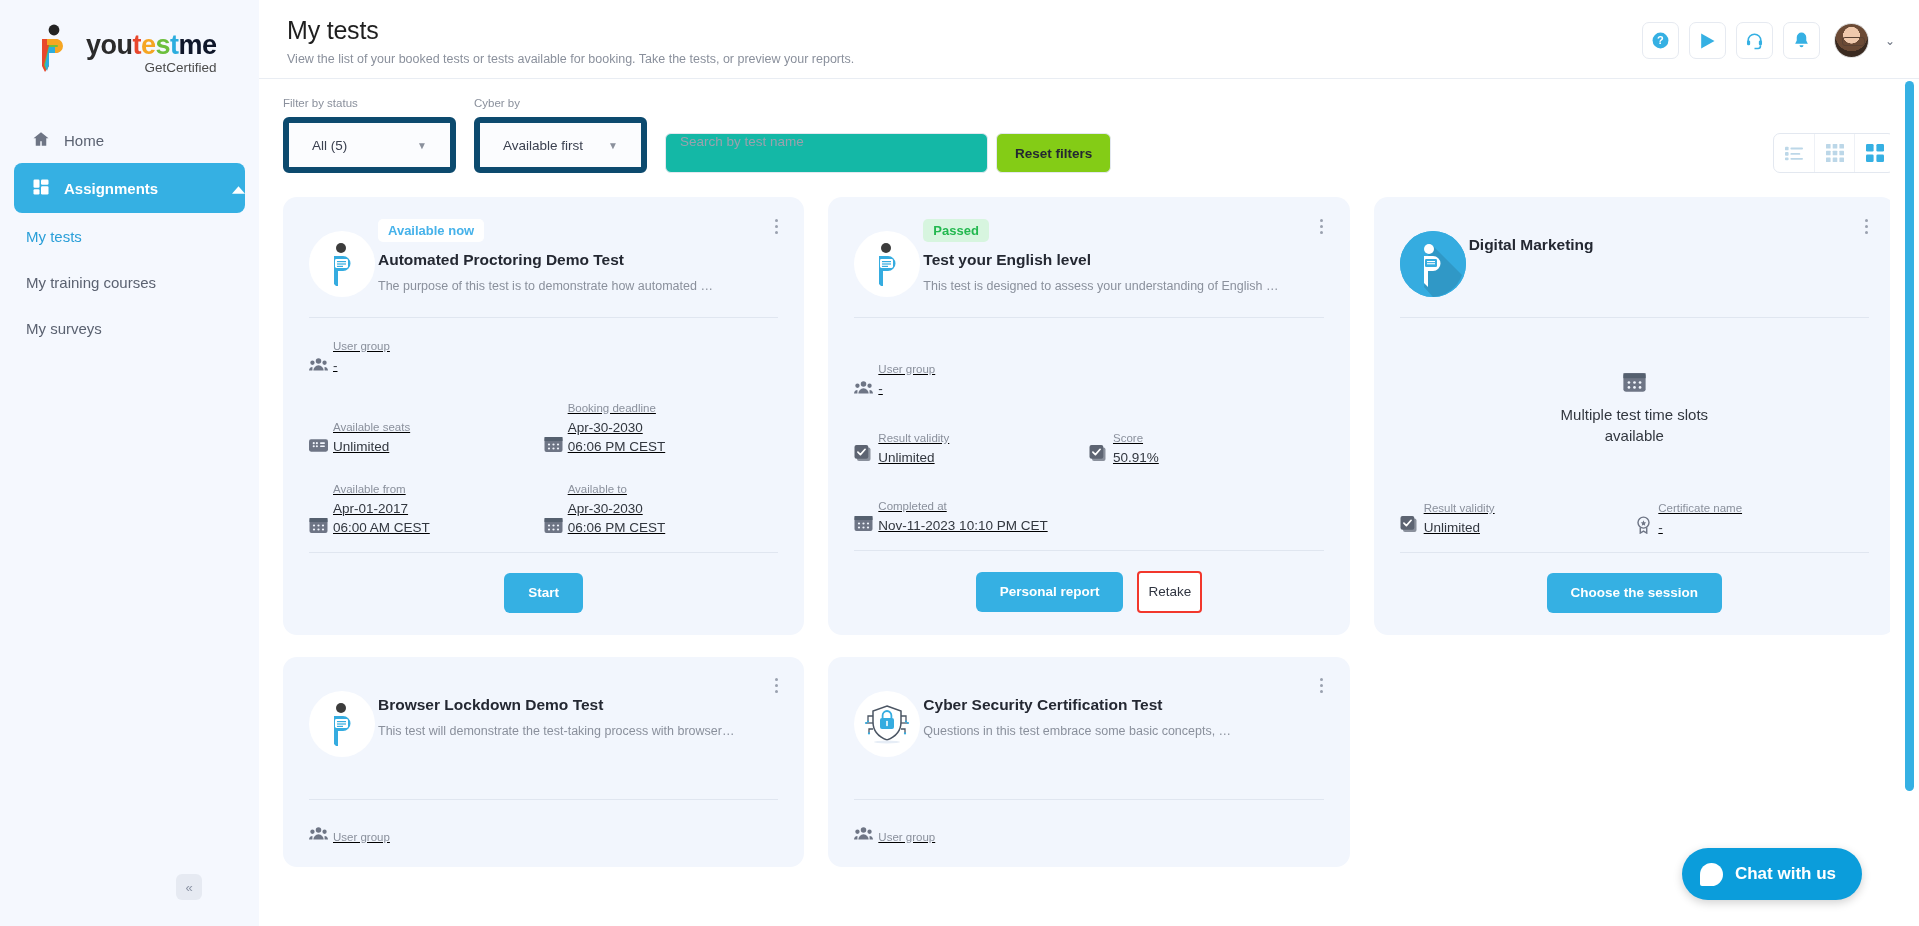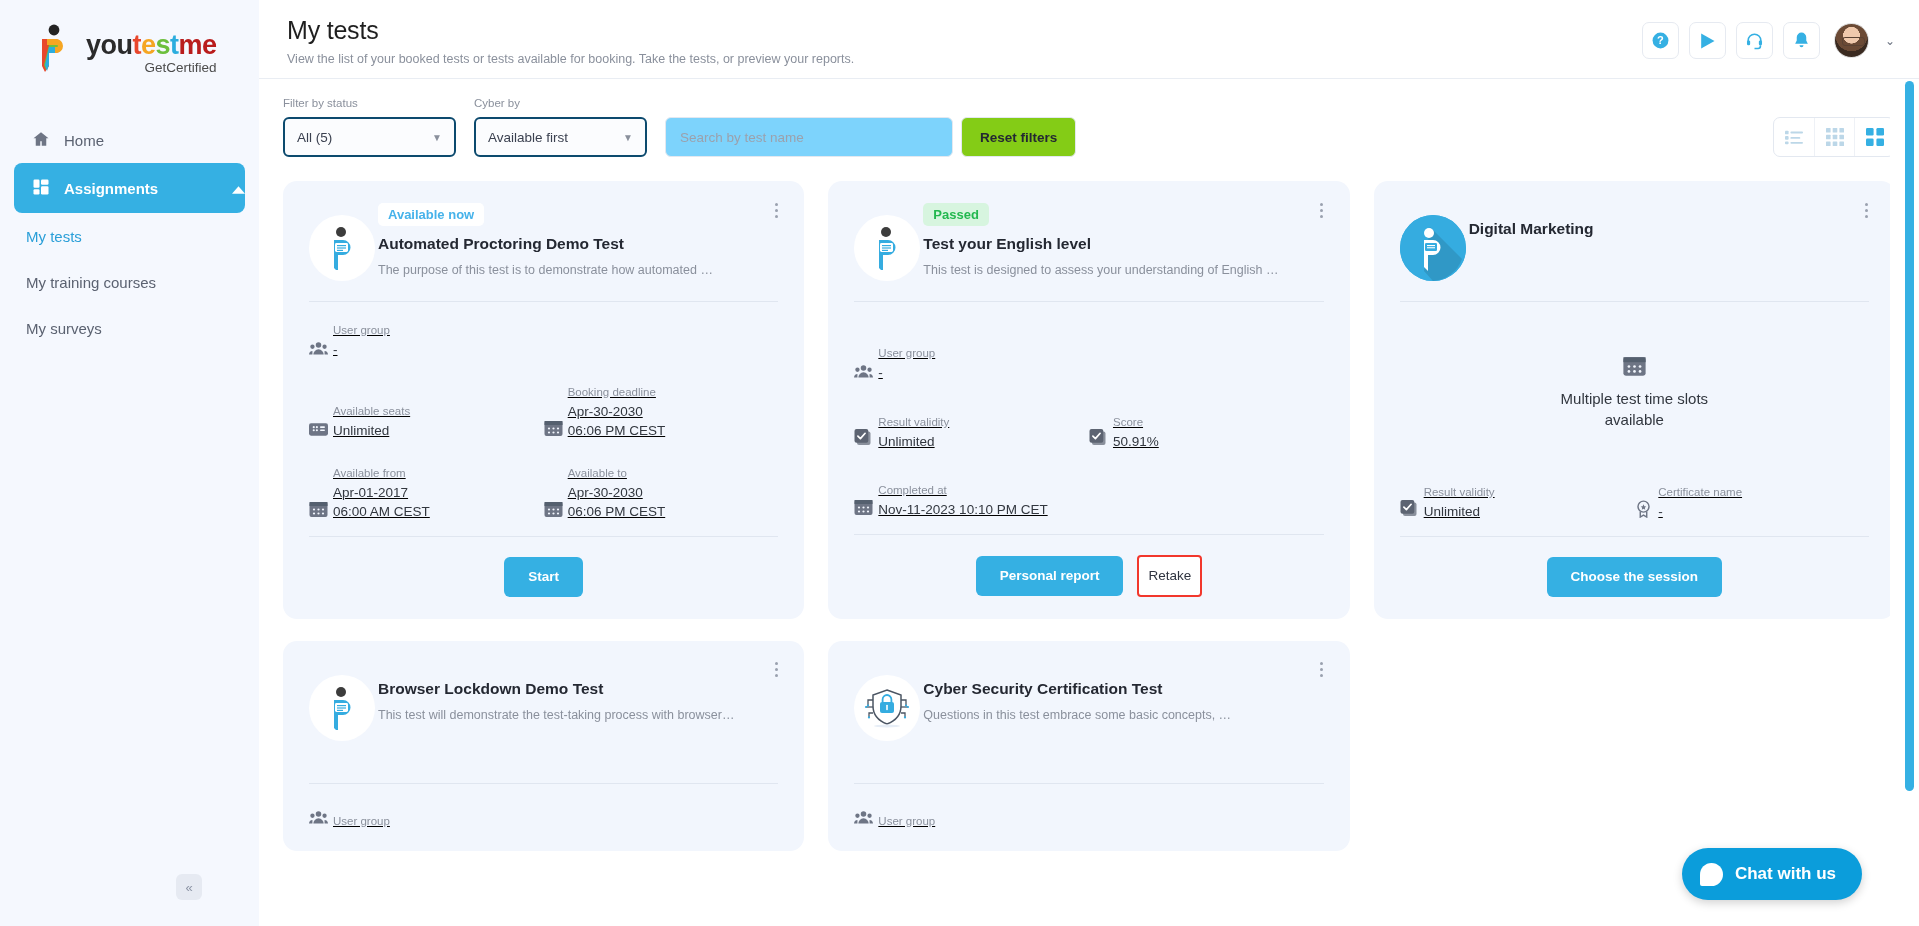--- a/index.html
+++ b/index.html
@@ -19,21 +19,21 @@
   }
   .logo-wrap { padding: 24px 0 0 34px; display: flex; align-items: flex-start; }
   .logo-mark { width: 44px; height: 48px; position: relative; flex: 0 0 44px; }
   .logo-text-block { margin-left: 8px; padding-top: 8px; }
   .logo-word { font-size: 27px; font-weight: 700; letter-spacing: -0.5px; line-height: 1; }
   .logo-word .c1 { color: #2b2b2b; }
   .logo-word .c2 { color: #e8472c; }
   .logo-word .c3 { color: #f5a623; }
   .logo-word .c4 { color: #6cbf3d; }
   .logo-word .c5 { color: #2badde; }
-  .logo-word .c6 { color: #b91c1c; }
+  .logo-word .c6 { color: #0f172a; }
   .logo-sub { font-size: 13.5px; color: #4b4b4b; text-align: right; margin-top: 1px; }
 
   .nav { margin-top: 42px; }
   .nav-item {
     display: flex; align-items: center; gap: 14px;
     height: 46px; margin: 0 18px 0 0; padding-left: 32px;
     color: #5b6271; font-size: 15px;
     border-radius: 0 8px 8px 0; cursor: pointer;
   }
   .nav-item.active {
@@ -78,29 +78,29 @@
   }
   .avatar::after{content:"";position:absolute;left:7px;top:13px;width:21px;height:7px;
     border:1.6px solid #5a4233;border-radius:3px;}
   .avatar-caret { color:#6c7483; font-size:12px; margin-left:6px; cursor:pointer; }
 
   
   #filterbar { padding: 18px 24px 0 24px; display: flex; align-items: flex-end; gap: 0; }
   .fld { display: flex; flex-direction: column; }
   .fld-label { font-size: 11.5px; color: #8a909c; margin-bottom: 8px; }
   .select-box {
-    width: 173px; height: 40px; border: 2px solid #0c4a6e; border-radius: 6px;
-    background: #fbfcfe; display: flex; align-items: center; padding: 0 12px;
+    width: 173px; height: 56px; border: 6px solid #0c4a6e; border-radius: 6px;
+    background: #fbfcfe; display: flex; align-items: center; padding: 0 23px;
     font-size: 13.5px; color: #3b4150; cursor: pointer;
   }
   .select-box .caret-d { margin-left: auto; color: #8a909c; font-size: 10px; }
   .gap18 { width: 18px; }
   .search-box {
-    width: 288px; height: 40px; border: 1px solid #e3e8f0; border-radius: 6px;
-    background: #7dd3fc; display:flex; align-items:center; padding: 0 14px;
+    width: 323px; height: 40px; border: 1px solid #e3e8f0; border-radius: 6px;
+    background: #14b8a6; display:flex; align-items:flex-start; padding: 0 14px;
   }
   .search-box input {
     border: 0; outline: 0; background: transparent; width: 100%;
     font-size: 13.5px; color: #3b4150; font-family: inherit;
   }
   .search-box input::placeholder { color: #9ba1ad; }
   .reset-btn {
     height: 40px; padding: 0 18px; border: 1px solid #e3e8f0; border-radius: 6px;
     background: #84cc16; font-size: 13.5px; color: #242832; font-weight: 700;
     display: flex; align-items: center; cursor: pointer; margin-left: 8px;

